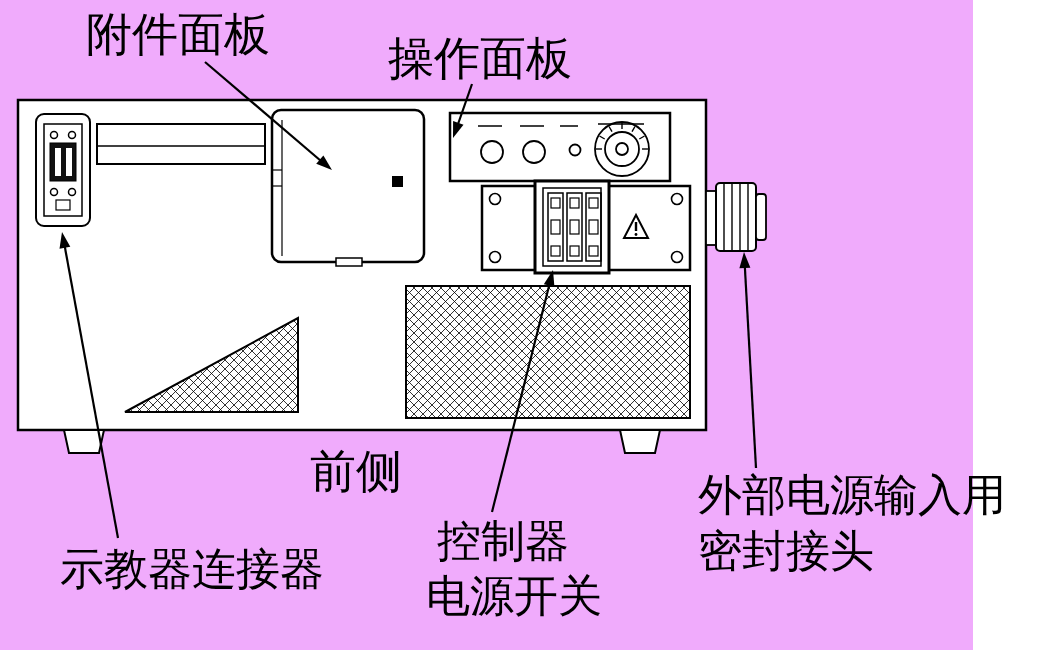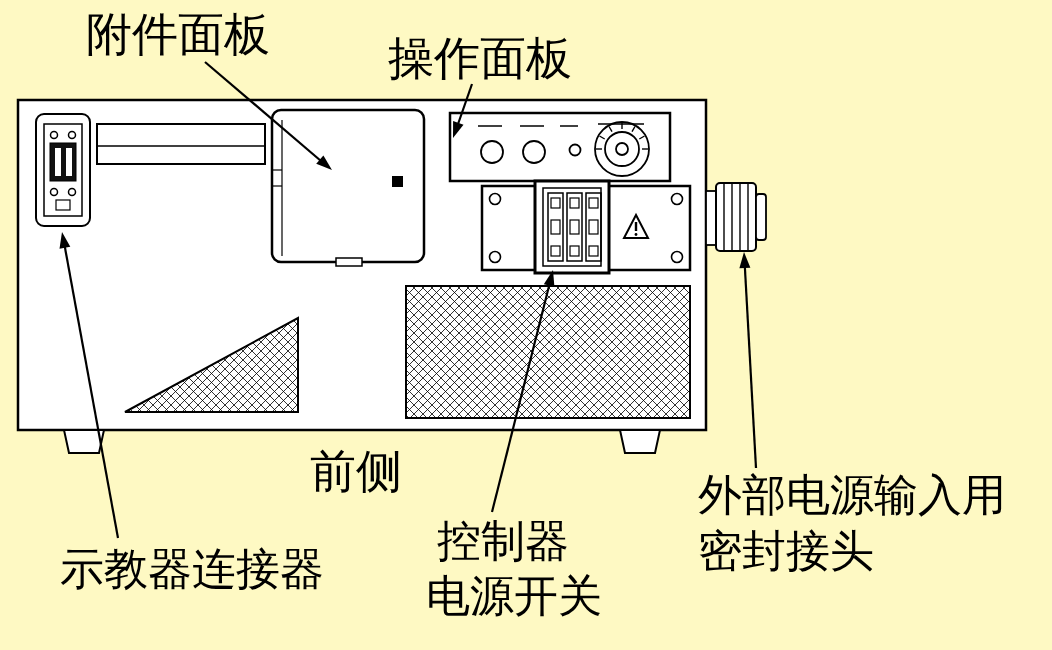--- a/index.html
+++ b/index.html
@@ -6,23 +6,23 @@
     margin: 0;
     padding: 0;
     background: #ffffff;
     width: 1052px;
     height: 650px;
     overflow: hidden;
     font-family: "Liberation Serif", "DejaVu Serif", serif;
   }
   .stage {
     position: relative;
-    width: 1052px;
+    width: 973px;
     height: 650px;
-    background: #fef9c3;
+    background: #f0abfc;
   }
   svg { display: block; }
   svg text {
     font-family: "Liberation Serif", "DejaVu Serif", serif;
     fill: #000000;
   }
   .lbl  { font-size: 46px; }
   .lbl2 { font-size: 44px; }
 </style>
 </head>

